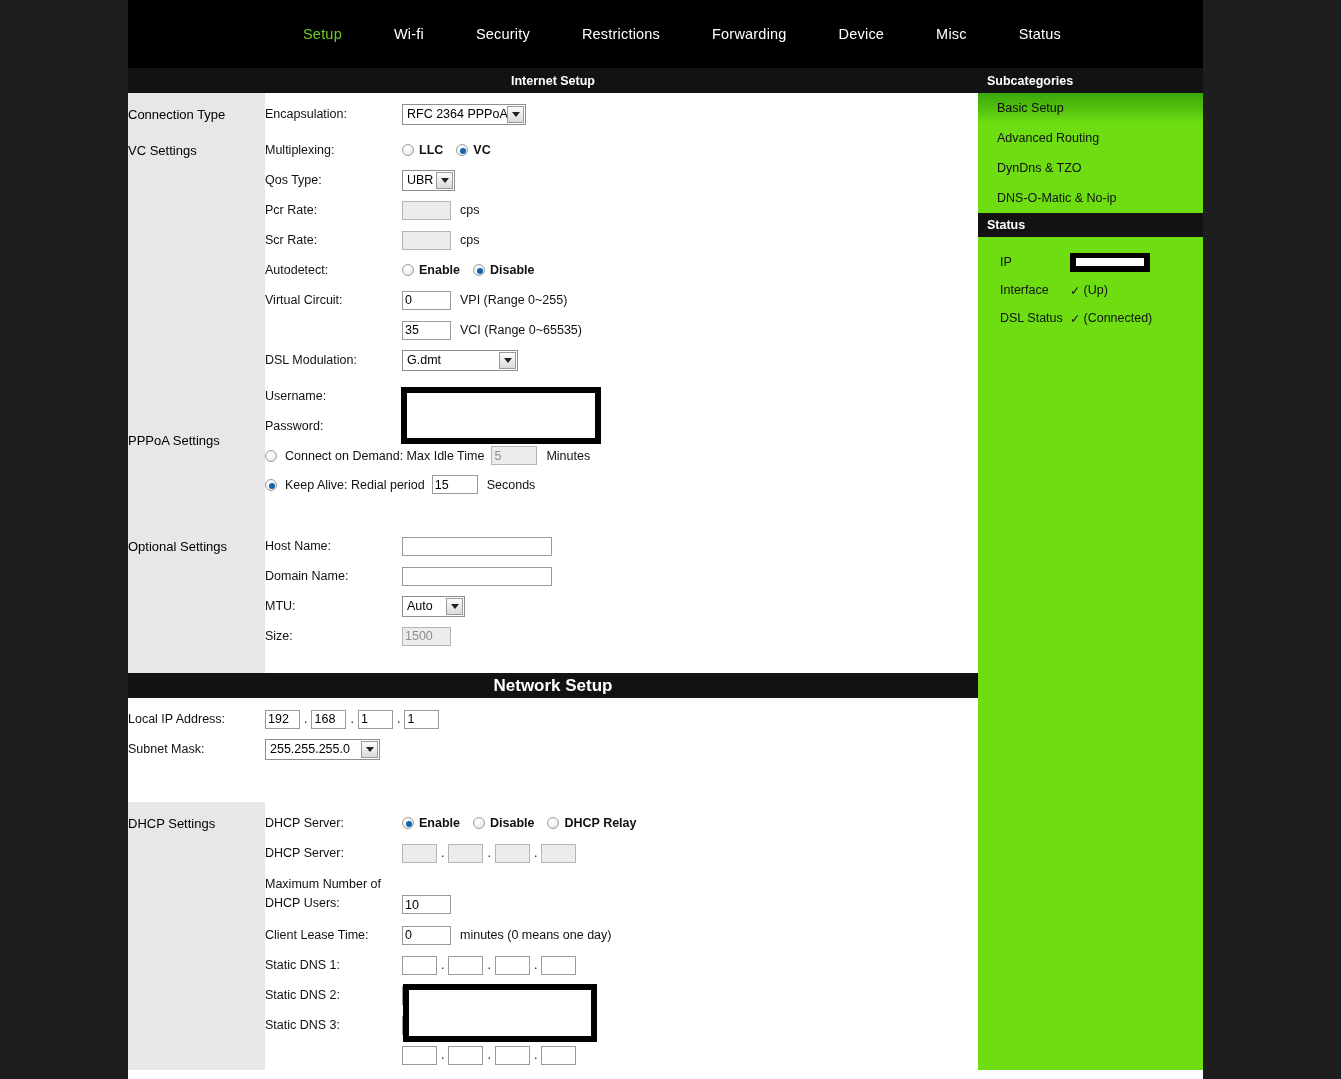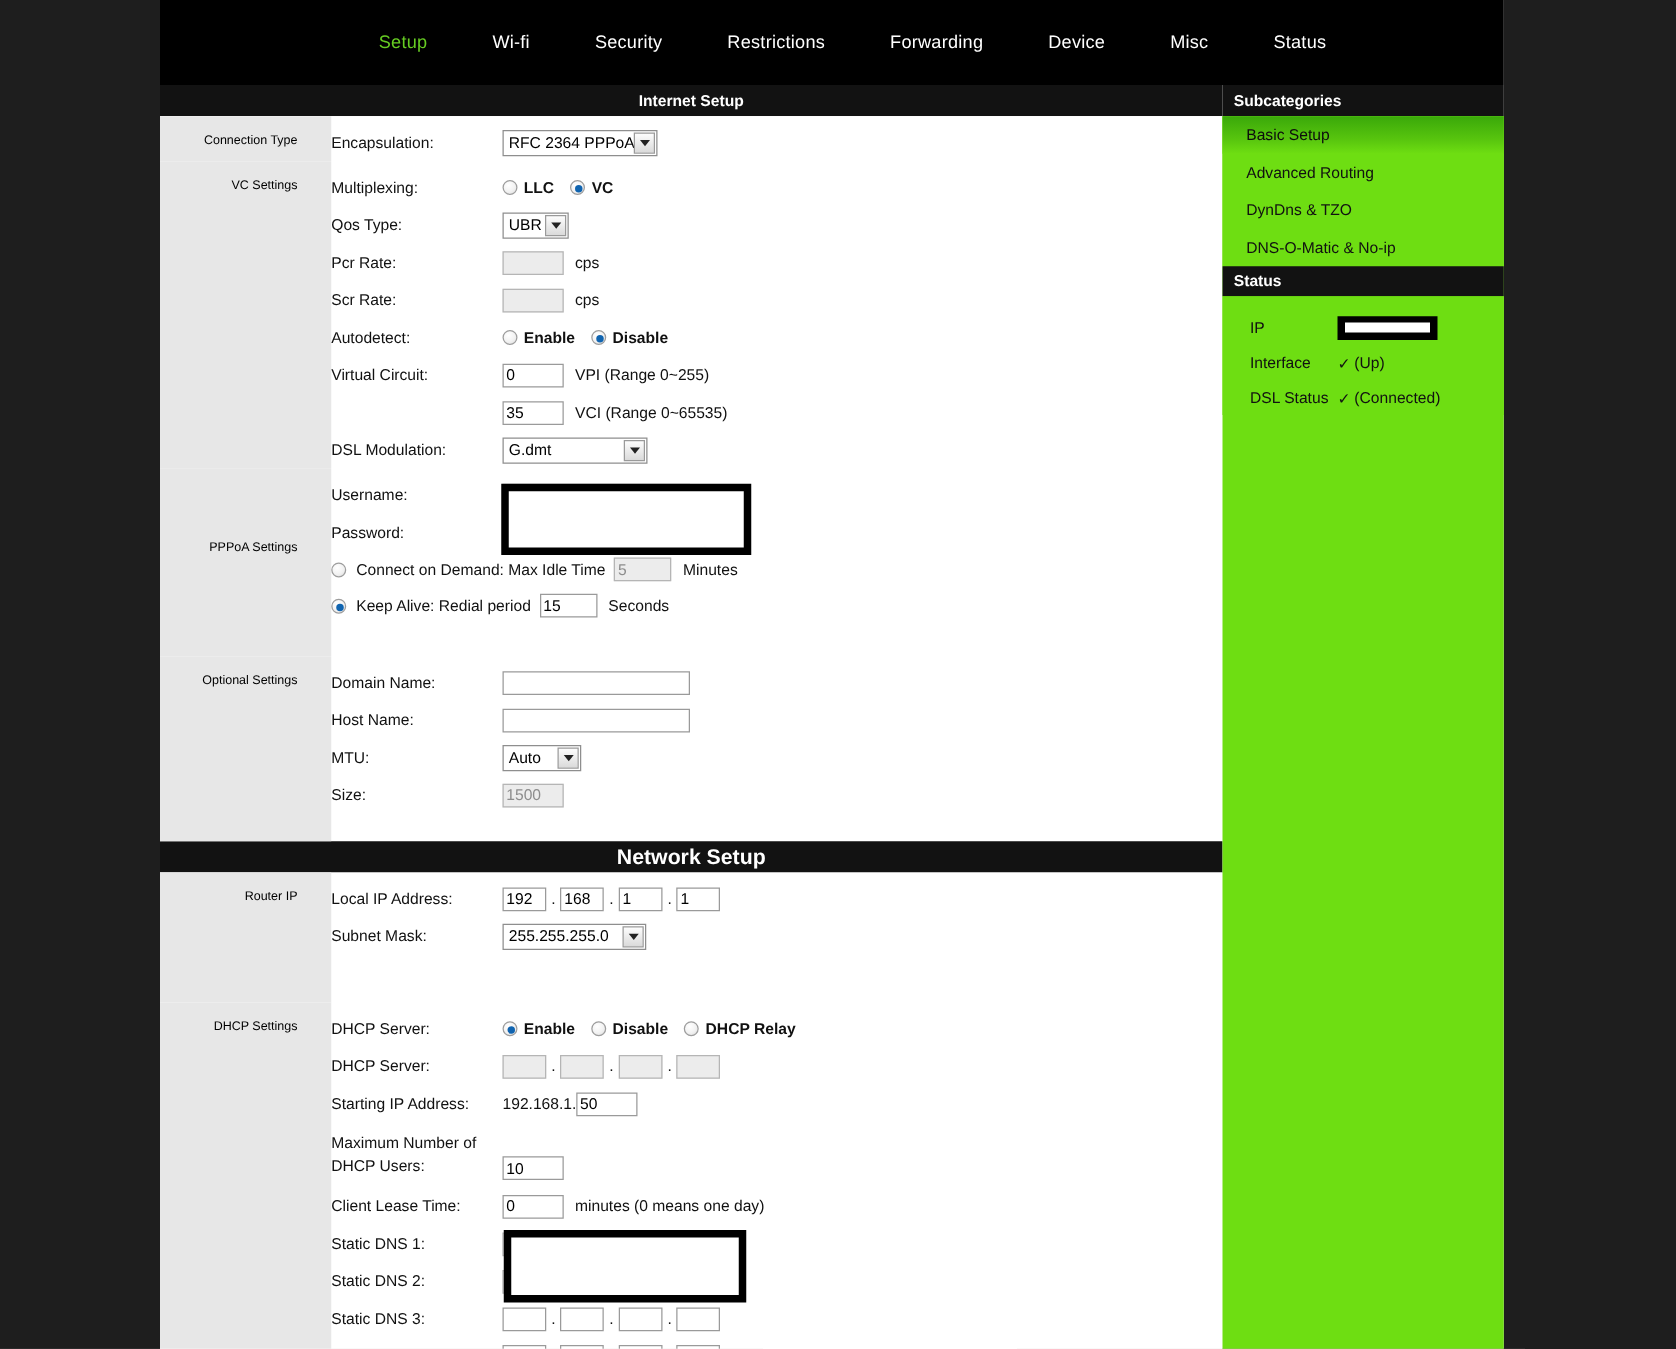--- a/index.html
+++ b/index.html
@@ -55,22 +55,22 @@
   .sec-header {
     width: 850px; height: 25px; background: #121212;
     color: #ffffff; font-size: 17px; font-weight: bold;
     display: flex; align-items: center; justify-content: center;
   }
 
   
   .block { display: flex; background: #ffffff; }
   .gutter {
     width: 137px; min-width: 137px; background: #e7e7e7;
-    text-align: right; padding-right: 27px; padding-top: 14px;
-    font-size: 10px; color: #000000;
+    text-align: left; padding-right: 27px; padding-top: 14px;
+    font-size: 13px; color: #000000;
   }
   .gutter.tall-pad { padding-top: 58px; }
   .fields { flex: 1; padding-top: 6px; }
 
   .row { display: flex; align-items: center; min-height: 30px; }
   .lbl { width: 137px; min-width: 137px; font-size: 12.5px; color: #111; }
   .ctrl { display: flex; align-items: center; justify-content: flex-end; }
   .unit { font-size: 12.5px; color: #111; margin-left: 9px; }
 
   
@@ -324,28 +324,28 @@
 
             <div style="height:26px"></div>
           </div>
         </div>
 
         <div class="block">
           <div class="gutter">Optional Settings</div>
           <div class="fields">
 
             <div class="row">
+              <div class="lbl">Host Name:</div>
+              <div class="ctrl">
+                <input class="txt w-lg" value="" style="">
+              </div>
+            </div>
+
+            <div class="row">
               <div class="lbl">Domain Name:</div>
-              <div class="ctrl">
-                <input class="txt w-lg" value="" style="">
-              </div>
-            </div>
-
-            <div class="row">
-              <div class="lbl">Host Name:</div>
               <div class="ctrl">
                 <input class="txt w-lg" value="" style="">
               </div>
             </div>
 
             <div class="row">
               <div class="lbl">MTU:</div>
               <div class="ctrl sel sel-mtu">
                 <span class="val">Auto</span>
                 <span class="arrow"></span>
@@ -359,21 +359,20 @@
               </div>
             </div>
 
             <div style="height:22px"></div>
           </div>
         </div>
 
         <div class="sec-header">Network Setup</div>
 
         <div class="block">
-          <div class="gutter">Router IP</div>
           <div class="fields">
 
             <div class="row">
               <div class="lbl">Local IP Address:</div>
               <div class="ctrl">
                 <input class="txt w-oct" value="192" style="">
                 <span class="dot">.</span>
                 <input class="txt w-oct" value="168" style="">
                 <span class="dot">.</span>
                 <input class="txt w-oct" value="1" style="">
@@ -422,27 +421,20 @@
                 <input class="txt dis w-oct" value="" style="">
                 <span class="dot">.</span>
                 <input class="txt dis w-oct" value="" style="">
                 <span class="dot">.</span>
                 <input class="txt dis w-oct" value="" style="">
                 <span class="dot">.</span>
                 <input class="txt dis w-oct" value="" style="">
               </div>
             </div>
 
-            <div class="row">
-              <div class="lbl">Starting IP Address:</div>
-              <div class="ctrl">
-                <span style="font-size:12.5px;color:#111">192.168.1.</span>
-                <input class="txt w-sm" value="50" style="">
-              </div>
-            </div>
 
             <div class="row" style="min-height:52px; align-items:center">
               <div class="lbl" style="line-height:19px">
                 <div>Maximum Number of</div>
                 <div>DHCP Users:</div>
               </div>
               <div class="ctrl" style="align-self:flex-end;padding-bottom:6px">
                 <input class="txt w-sm" value="10" style="">
               </div>
             </div>

